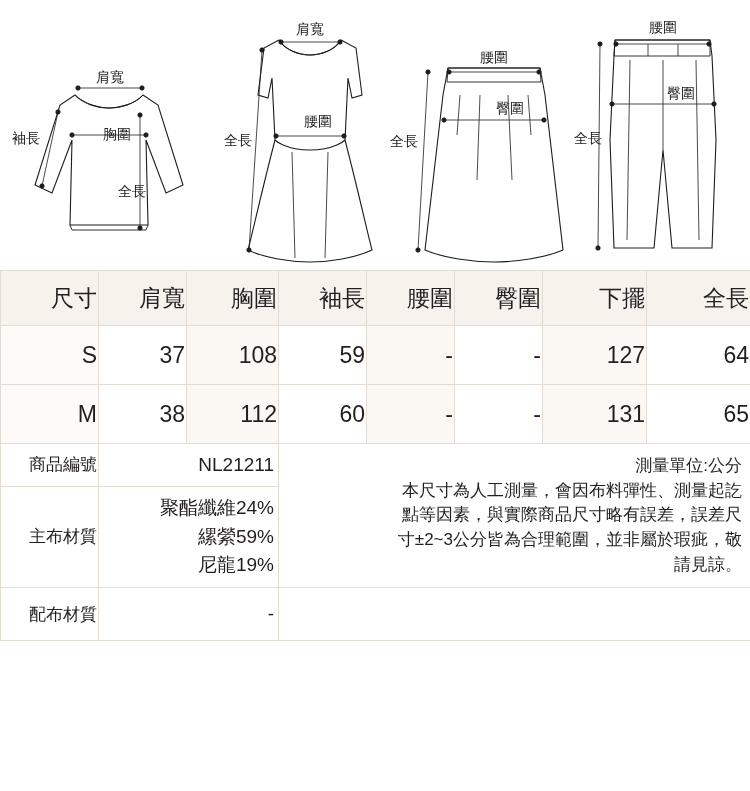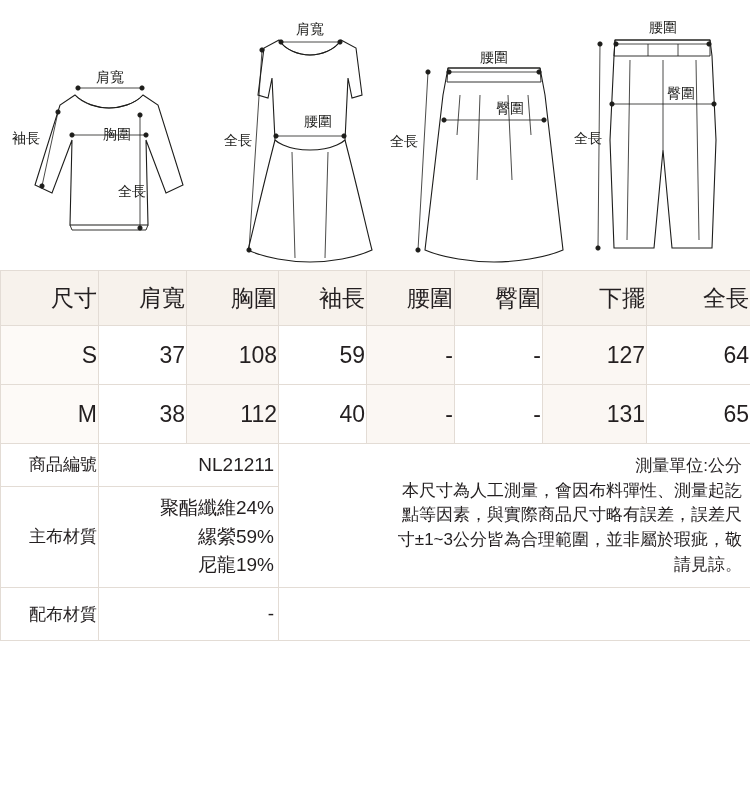--- a/index.html
+++ b/index.html
@@ -247,35 +247,35 @@
         <td>59</td>
         <td class="alt-bg">-</td>
         <td>-</td>
         <td class="alt-bg">127</td>
         <td>64</td>
       </tr>
       <tr class="size-row">
         <td class="col-head">M</td>
         <td>38</td>
         <td class="alt-bg">112</td>
-        <td>40</td>
+        <td>60</td>
         <td class="alt-bg">-</td>
         <td>-</td>
         <td class="alt-bg">131</td>
         <td>65</td>
       </tr>
 
       <tr>
         <td class="meta-label">商品編號</td>
         <td class="meta-value" colspan="2">NL21211</td>
         <td class="note" rowspan="2" colspan="5">
           <span class="note-line">測量單位:公分</span>
           <span class="note-line">本尺寸為人工測量，會因布料彈性、測量起訖</span>
           <span class="note-line">點等因素，與實際商品尺寸略有誤差，誤差尺</span>
-          <span class="note-line">寸±1~3公分皆為合理範圍，並非屬於瑕疵，敬</span>
+          <span class="note-line">寸±2~3公分皆為合理範圍，並非屬於瑕疵，敬</span>
           <span class="note-line">請見諒。</span>
         </td>
       </tr>
       <tr>
         <td class="meta-label">主布材質</td>
         <td class="meta-value" colspan="2" style="white-space:pre-line">聚酯纖維24%
 縲縈59%
 尼龍19%</td>
       </tr>
       <tr>

